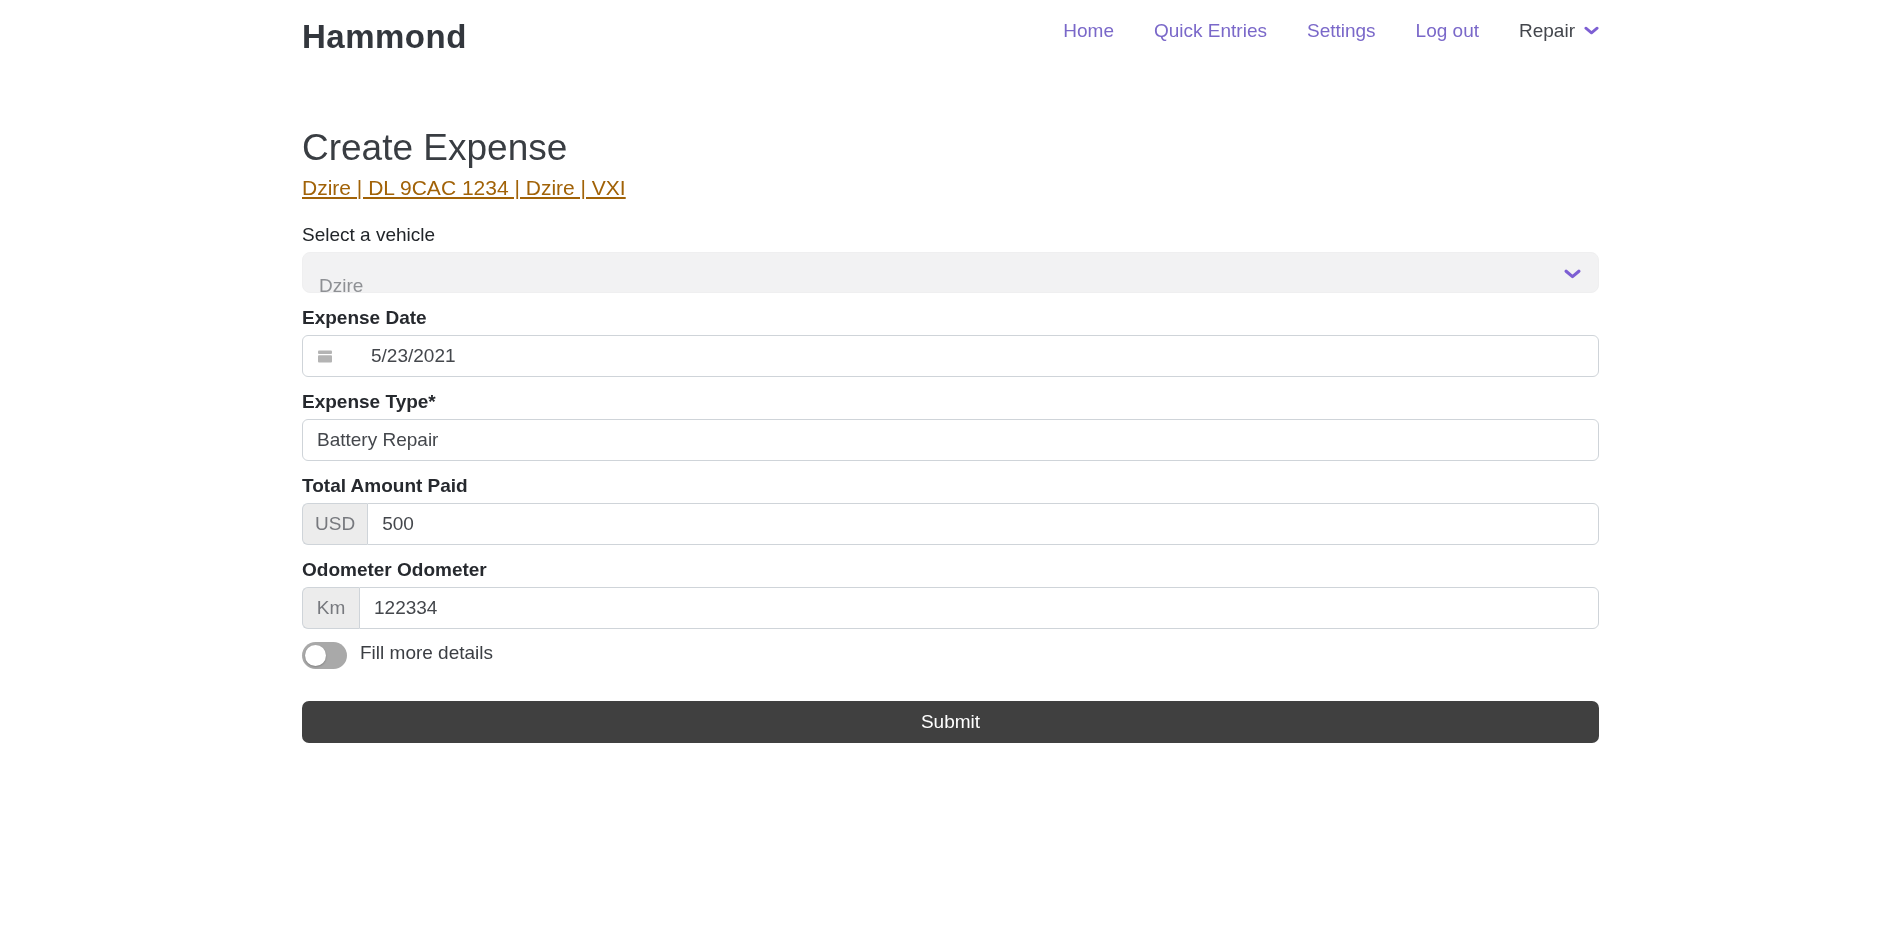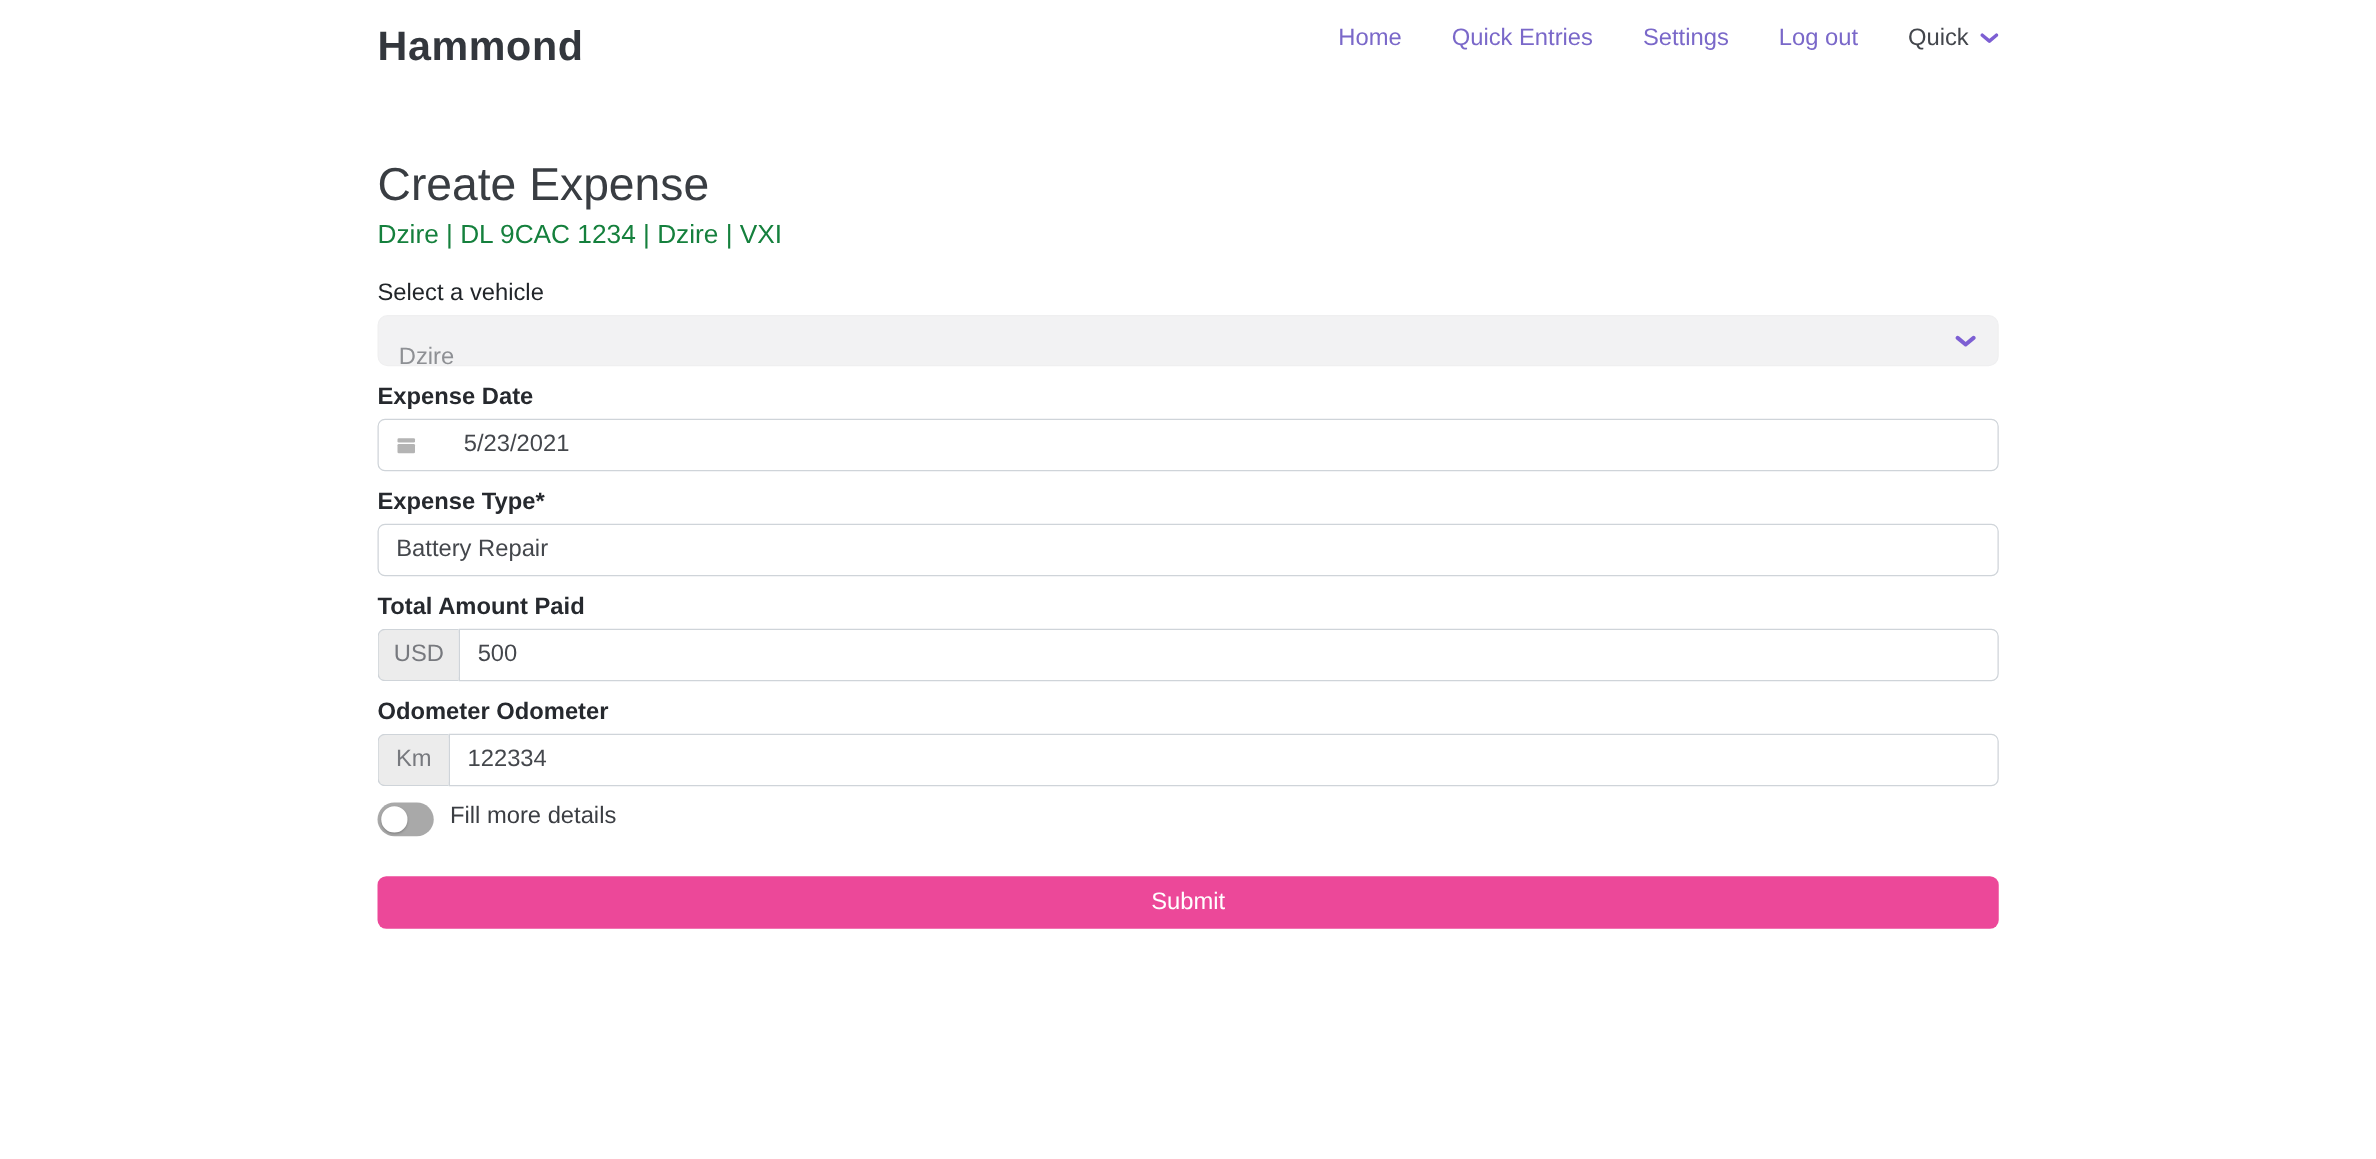--- a/index.html
+++ b/index.html
@@ -32,21 +32,21 @@
   .user-menu-label { font-size: 19px; color: #43464c; }
   .chev { display: inline-flex; align-items: center; }
 
   
   .page-title {
     margin: 72px 0 0 0;
     font-size: 37px; font-weight: 500; color: #393d42; line-height: 43px;
   }
   .page-subtitle {
     margin-top: 6px;
-    font-size: 21px; color: #15803d; line-height: 26px;
+    font-size: 21px; color: #a16207; line-height: 26px; text-decoration: underline;
   }
 
   
   .form { margin-top: 22px; }
 
   .field-label {
     display: block;
     font-size: 19px; line-height: 23px; color: #26292e;
     font-weight: bold; margin-bottom: 6px;
   }
@@ -110,40 +110,40 @@
     width: 21px; height: 21px; border-radius: 50%;
     background: #ffffff;
     box-shadow: 0 1px 2px rgba(0,0,0,0.25);
   }
   .toggle-label { margin-left: 13px; font-size: 19px; color: #3b3e43; }
 
   
   .submit-btn {
     margin-top: 32px;
     width: 100%; height: 42px;
-    background: #ec4899; color: #ffffff;
+    background: #404040; color: #ffffff;
     border: none; border-radius: 7px;
     font-size: 19px; font-family: "Liberation Sans", sans-serif;
     cursor: pointer;
   }
 </style>
 </head>
 <body>
 
 <div class="container">
 
   <div class="header">
     <div class="brand">Hammond</div>
     <div class="nav">
       <a class="nav-link">Home</a>
       <a class="nav-link">Quick Entries</a>
       <a class="nav-link">Settings</a>
       <a class="nav-link">Log out</a>
       <div class="user-menu">
-        <span class="user-menu-label">Quick</span>
+        <span class="user-menu-label">Repair</span>
         <span class="chev">
           <svg width="15" height="10" viewBox="0 0 16 10">
               <path d="M2 2l6 5 6-5" stroke="#7d5fd3" stroke-width="3" fill="none" stroke-linecap="round" stroke-linejoin="round"></path>
             </svg>
         </span>
       </div>
     </div>
   </div>
 
   <h1 class="page-title">Create Expense</h1>

